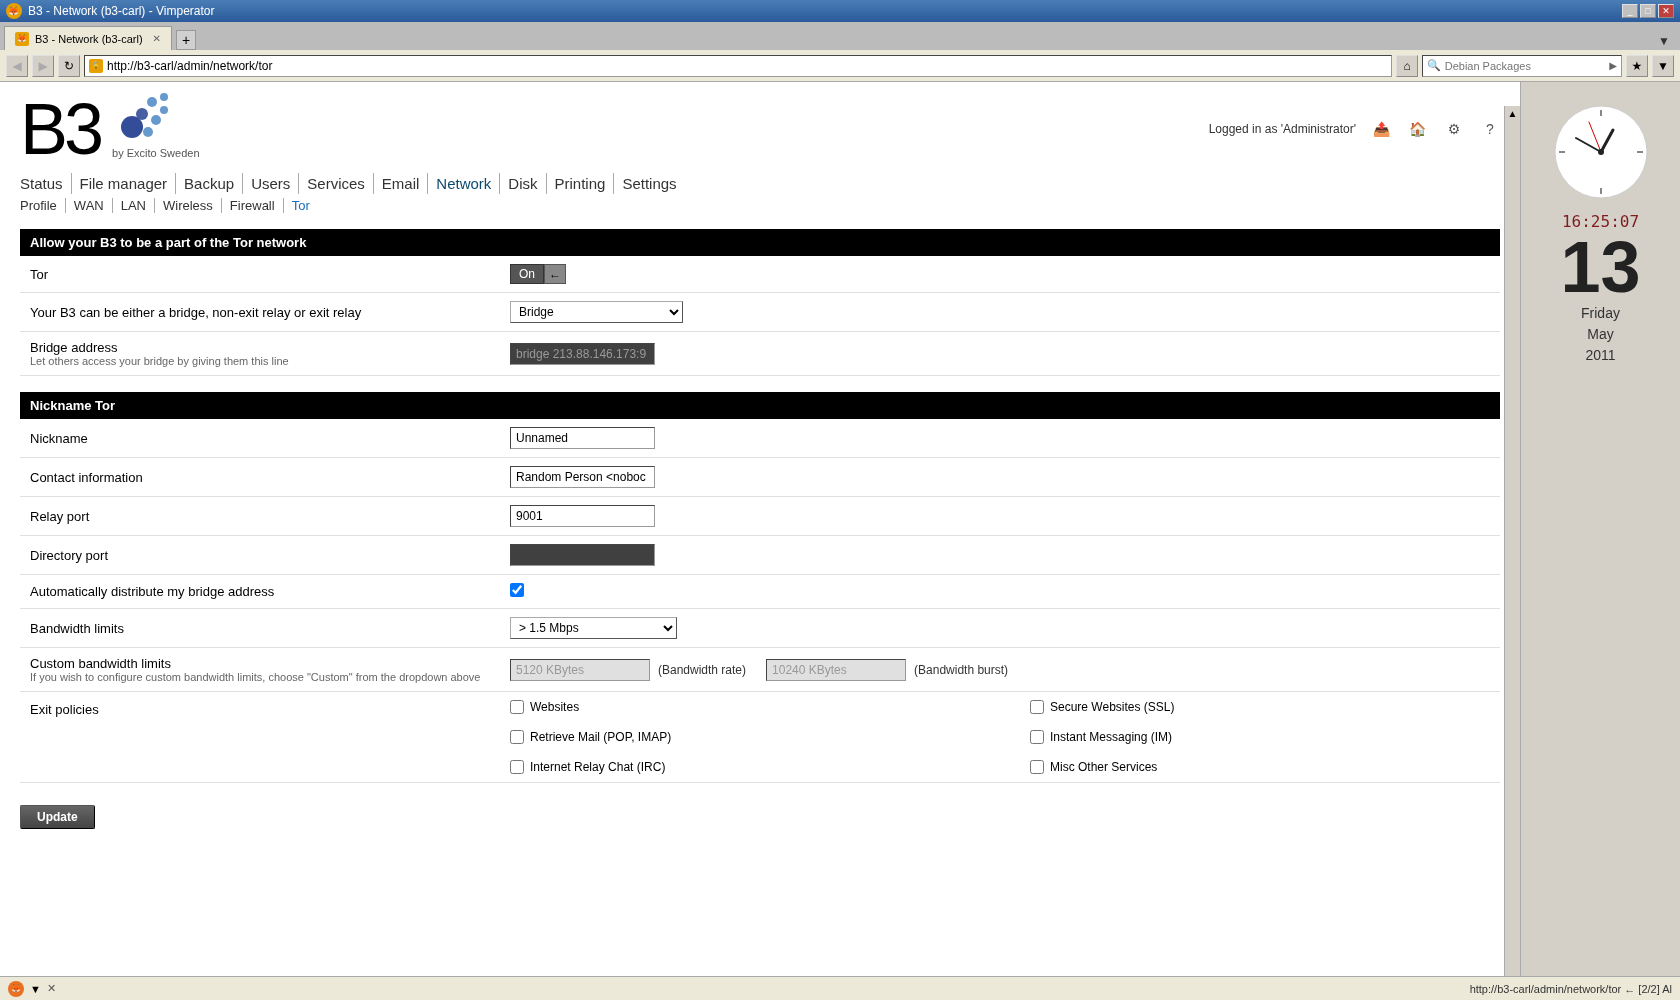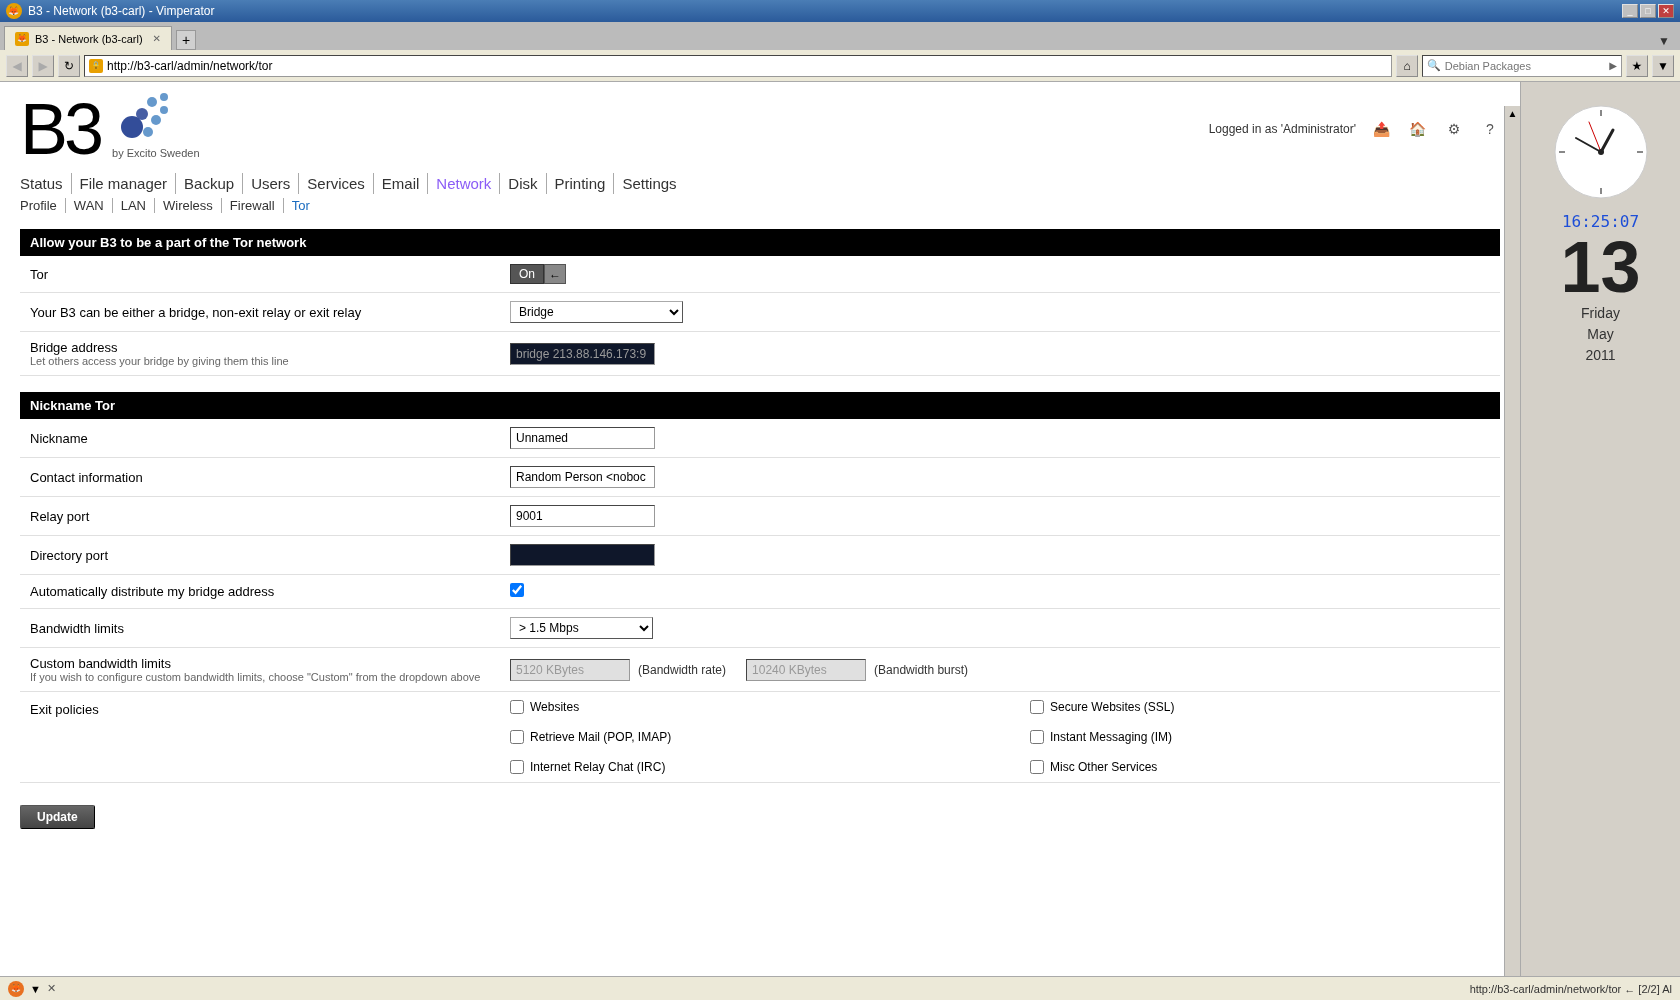--- a/index.html
+++ b/index.html
@@ -146,21 +146,21 @@
       margin-bottom: 4px;
       font-size: 15px;
     }
     .main-nav a {
       color: #333;
       text-decoration: none;
       padding: 2px 8px;
       border-right: 1px solid #aaa;
     }
     .main-nav a:first-child { padding-left: 0; }
-    .main-nav a.active { color: #8b5cf6; font-weight: normal; }
+    .main-nav a.active { color: #0c4a6e; font-weight: normal; }
     .main-nav a:last-child { border-right: none; }
 
     
     .sub-nav {
       display: flex;
       gap: 0;
       margin-bottom: 16px;
       font-size: 13px;
     }
     .sub-nav a {
@@ -230,37 +230,37 @@
 
     
     .form-input {
       border: 1px inset #999;
       padding: 3px 5px;
       font-size: 12px;
       background: white;
       width: 145px;
     }
     .form-input.disabled {
-      background: #0f172a;
+      background: #404040;
       color: #999;
     }
     .form-select {
       border: 1px outset #aaa;
       padding: 2px 4px;
       font-size: 12px;
       background: white;
       width: 173px;
       cursor: pointer;
     }
     .form-select-wide {
       border: 1px outset #aaa;
       padding: 2px 4px;
       font-size: 12px;
       background: white;
-      width: 143px;
+      width: 167px;
       cursor: pointer;
     }
 
     
     .form-checkbox {
       width: 14px; height: 14px;
       cursor: pointer;
     }
     .exit-policy-item {
       display: flex;
@@ -274,21 +274,21 @@
       display: flex;
       align-items: center;
       gap: 8px;
     }
     .bandwidth-input {
       border: 1px inset #999;
       padding: 3px 5px;
       font-size: 12px;
       background: #e0e0e0;
       color: #999;
-      width: 120px;
+      width: 140px;
     }
     .bandwidth-label {
       font-size: 12px;
       color: #333;
     }
 
     
     .update-btn {
       background: linear-gradient(to bottom, #666, #444);
       color: white;
@@ -307,21 +307,21 @@
       background: #d4d0c8;
       display: flex;
       flex-direction: column;
       align-items: center;
       padding: 20px 10px;
       border-left: 1px solid #aaa;
     }
     .clock-svg { margin-bottom: 10px; }
     .clock-time {
       font-size: 16px;
-      color: #1d4ed8;
+      color: #7f1d1d;
       font-family: monospace;
     }
     .clock-date-num {
       font-size: 72px;
       font-weight: 900;
       color: #222;
       line-height: 1;
     }
     .clock-date-text {
       font-size: 14px;

